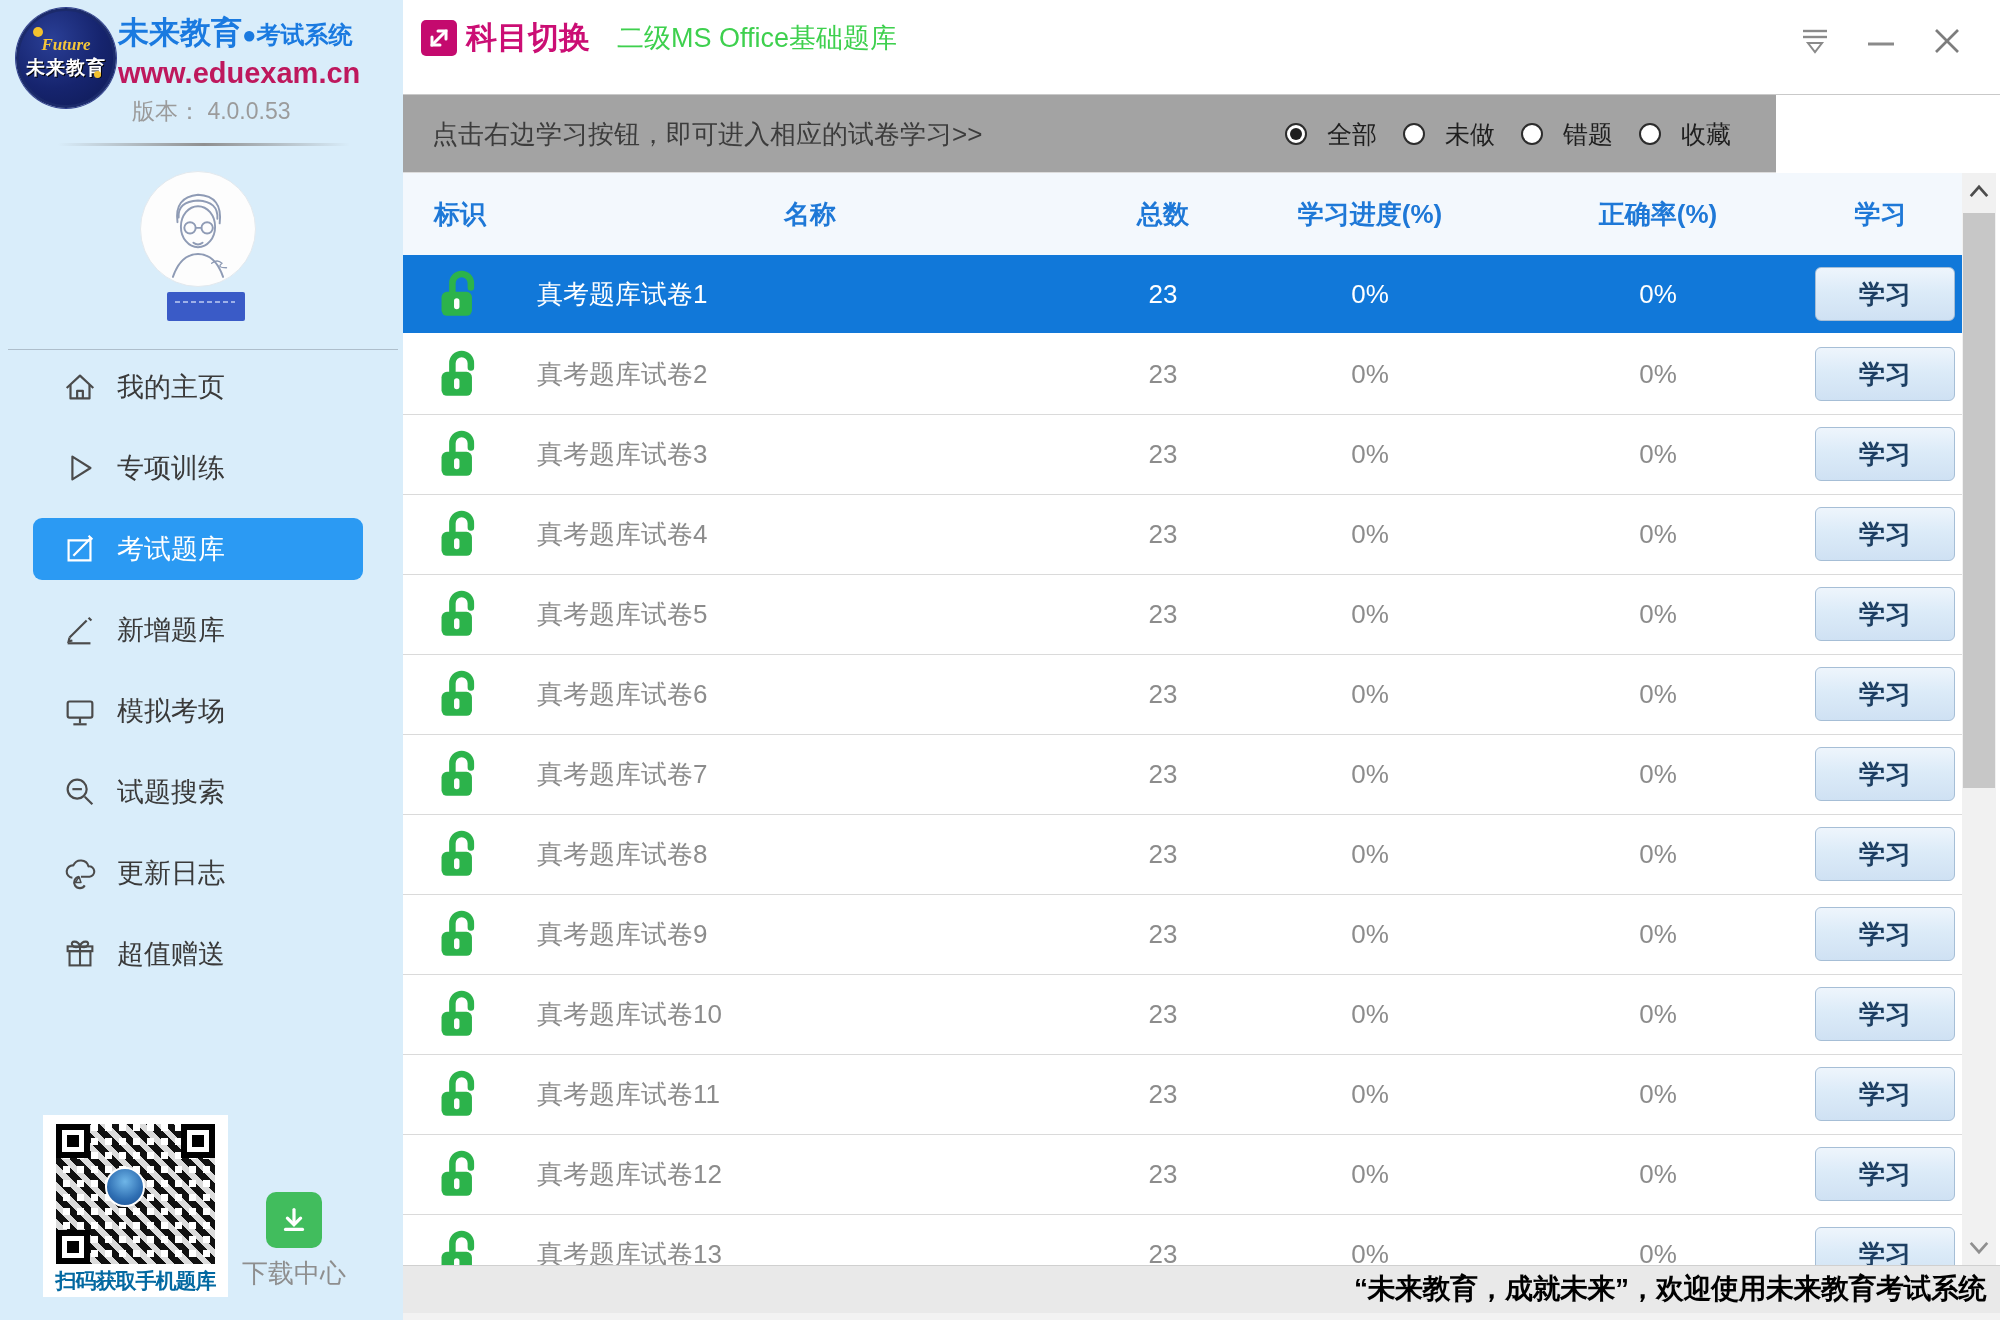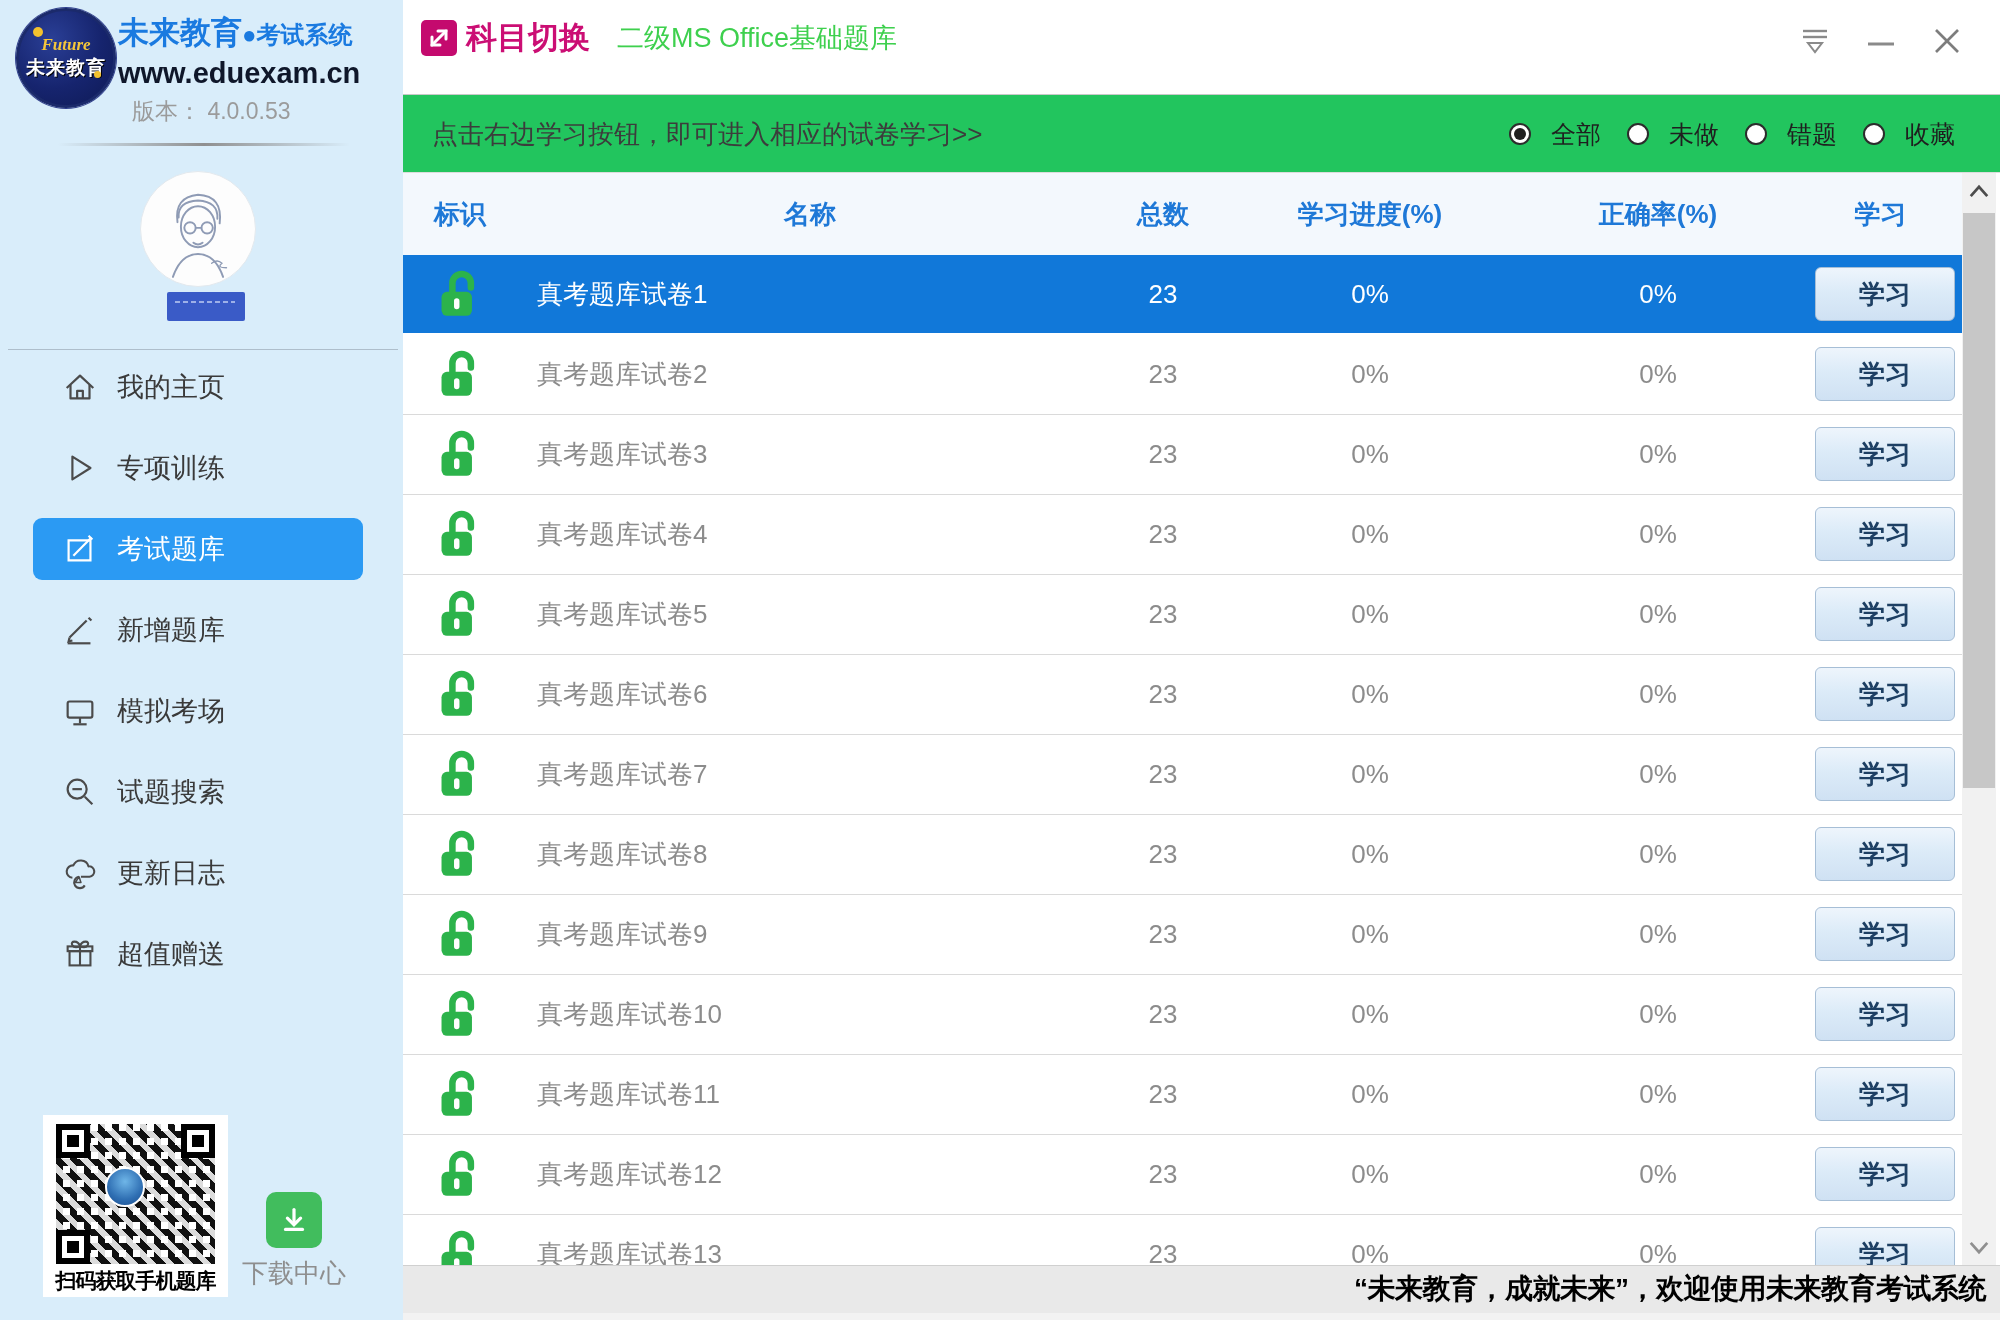--- a/index.html
+++ b/index.html
@@ -12,21 +12,21 @@
   .logo{position:absolute;left:16px;top:8px;width:94px;height:94px;border-radius:50%;
         background:radial-gradient(circle at 35% 30%,#2a3f96 0%,#16246e 55%,#0e1a55 100%);
         border:3px solid #1b2a6b;box-shadow:0 0 0 1px #31418f;
         display:flex;flex-direction:column;align-items:center;justify-content:center;}
   .logo .l1{color:#f5c63a;font-style:italic;font-weight:bold;font-size:17px;font-family:"Liberation Serif","DejaVu Serif",serif;}
   .logo .l2{color:#fff;font-weight:bold;font-size:19px;letter-spacing:1px;text-shadow:1px 1px 0 #000;}
   .logo .dot{position:absolute;width:10px;height:10px;border-radius:50%;background:#f2c12e;}
   .brand-text{position:absolute;left:118px;top:14px;line-height:1.25;white-space:nowrap;}
   .bt1{color:#1a7ae0;font-weight:bold;font-size:31px;}
   .bt1 .sub{font-size:24px;}
-  .bt2{color:#0f172a;font-weight:bold;font-size:29px;margin-top:2px;}
+  .bt2{color:#be185d;font-weight:bold;font-size:29px;margin-top:2px;}
   .bt3{color:#9b9b9b;font-weight:normal;font-size:23px;margin-top:6px;margin-left:14px;}
   .divider1{position:absolute;left:58px;top:143px;width:292px;height:3px;border-radius:2px;
             background:linear-gradient(90deg,rgba(150,150,150,0) 0%,#8f8f8f 50%,rgba(150,150,150,0) 100%);}
   .avatar{position:absolute;left:140px;top:171px;width:114px;height:114px;border-radius:50%;
           background:#fdfdfd;border:1px solid #e3e9ee;overflow:hidden;}
   .user-badge{position:absolute;left:167px;top:292px;width:78px;height:29px;background:#3a5bc7;border-radius:2px;}
   .user-badge::after{content:"";position:absolute;left:8px;top:9px;width:60px;height:2px;
           background:repeating-linear-gradient(90deg,#9db0e8 0 5px,transparent 5px 8px);}
   .divider2{position:absolute;left:8px;top:349px;width:390px;height:1px;background:#aebecb;}
   .nav{position:absolute;left:0;top:356px;width:403px;}
@@ -42,35 +42,35 @@
      repeating-linear-gradient(45deg,rgba(255,255,255,.85) 0 6px,transparent 6px 13px),
      repeating-linear-gradient(0deg,#111 0 7px,transparent 7px 14px),
      repeating-linear-gradient(90deg,#111 0 7px,#fff 7px 14px);}
   .finder{position:absolute;width:34px;height:34px;background:#000;}
   .finder::after{content:"";position:absolute;left:6px;top:6px;width:22px;height:22px;background:#fff;}
   .finder::before{content:"";position:absolute;left:11px;top:11px;width:12px;height:12px;background:#000;z-index:1;}
   .qr-logo{position:absolute;left:62px;top:52px;width:36px;height:36px;border-radius:50%;z-index:2;
            background:radial-gradient(circle at 50% 35%,#6fb6e8 0%,#2f6fb3 60%,#1b4d8e 100%);
            border:2px solid #fff;}
   .qr-caption{position:absolute;left:0;bottom:2px;width:100%;text-align:center;
-              color:#000000;font-weight:bold;font-size:21px;letter-spacing:-1px;}
+              color:#0369a1;font-weight:bold;font-size:21px;letter-spacing:-1px;}
   .download{position:absolute;left:266px;top:1192px;width:56px;height:56px;border-radius:10px;
             background:#41bd5d;display:flex;align-items:center;justify-content:center;}
   .download-label{position:absolute;left:238px;top:1256px;width:112px;text-align:center;
                   color:#8e8e8e;font-size:26px;}
   
   .main{position:absolute;left:403px;top:0;width:1597px;height:1320px;background:#fff;}
   .titlebar{position:absolute;left:0;top:0;width:1597px;height:95px;background:#fff;border-bottom:1px solid #c9c9c9;box-sizing:border-box;}
   .subject-row{position:absolute;left:17px;top:17px;display:flex;align-items:center;}
   .subject-icon{width:38px;height:38px;margin-right:8px;}
   .subject-switch{color:#cb0e74;font-weight:bold;font-size:31px;}
   .subject-name{color:#3ed04e;font-size:27px;margin-left:27px;}
   .win-controls{position:absolute;top:24px;right:36px;display:flex;gap:32px;}
   .win-btn{width:34px;height:34px;display:flex;align-items:center;justify-content:center;}
-  .toolbar{position:absolute;left:0;top:95px;width:1597px;height:78px;background:#22c55e;
+  .toolbar{position:absolute;left:0;top:95px;width:1373px;height:78px;background:#a3a3a3;
            border-bottom:1px solid #dcdcdc;box-sizing:border-box;}
   .instruction{position:absolute;left:29px;top:0;height:78px;line-height:78px;color:#3c3c3c;font-size:26px;}
   .filter-group{position:absolute;right:45px;top:0;height:78px;display:flex;align-items:center;gap:26px;}
   .radio{display:flex;align-items:center;gap:20px;}
   .rb{width:22px;height:22px;border:2px solid #2c2c2c;border-radius:50%;box-sizing:border-box;
       background:#fff;position:relative;}
   .rb.checked::after{content:"";position:absolute;left:3px;top:3px;width:12px;height:12px;border-radius:50%;background:#1f1f1f;}
   .radio .rlabel{font-size:25px;color:#1f1f1f;}
   .grid6{display:grid;grid-template-columns:114px 586px 120px 294px 282px 163px;}
   .thead{position:absolute;left:0;top:173px;width:1559px;height:82px;background:#f3f8fd;align-items:center;}

